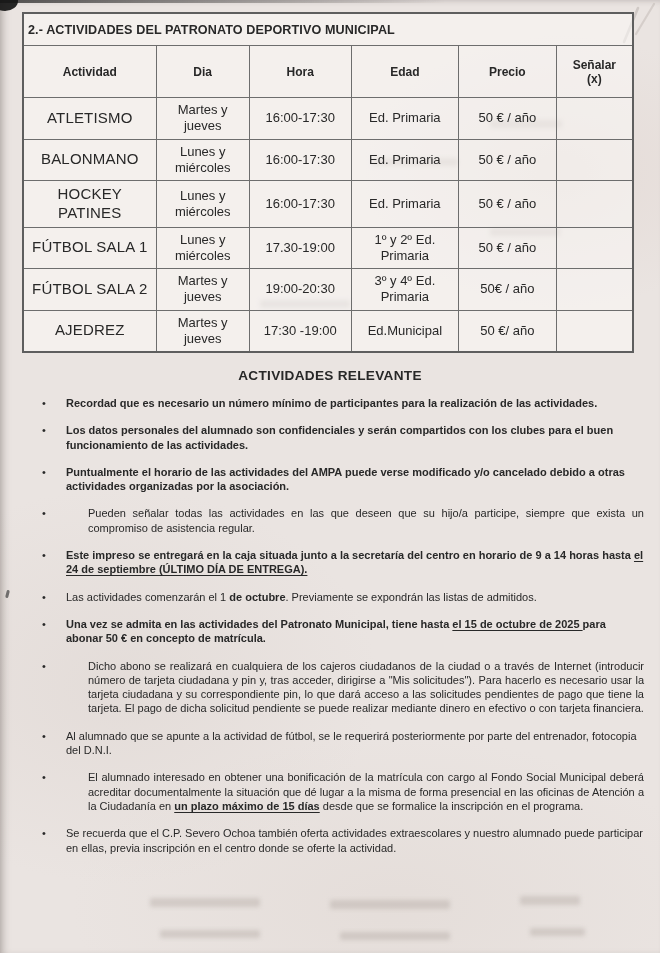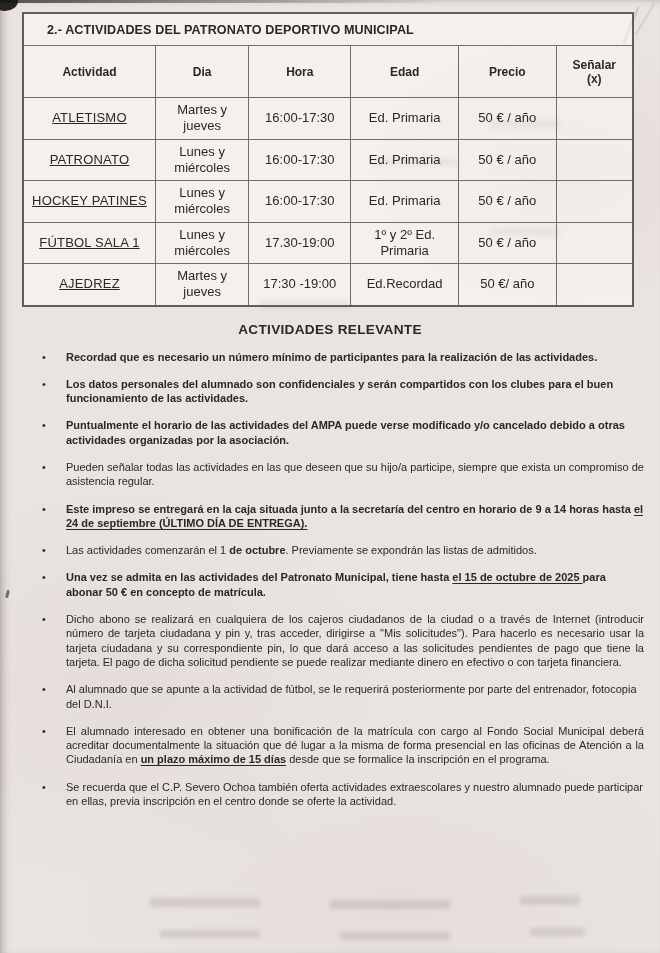--- a/index.html
+++ b/index.html
@@ -40,43 +40,43 @@
   table.doc-table {
     position:relative;
     margin:12px 0 0 22px; width:612px;
     border-collapse:collapse;
     background:rgba(251,249,247,.55);
     border:2px solid #5e5e5e;
   }
   .doc-table td, .doc-table th { border:1px solid #6d6d6d; }
   .title-cell {
     font-weight:bold; font-size:12.6px; text-align:left;
-    padding:9px 8px 8px 23px; letter-spacing:.1px;
+    padding:9px 8px 8px 4px; letter-spacing:.1px;
   }
   .doc-table th {
     font-weight:bold; font-size:12px; text-align:center;
     height:47px; padding:2px 16px;
   }
   .doc-table tbody td {
     text-align:center; font-size:13px; line-height:1.25;
     padding:4px 5px; height:26px;
   }
-  .doc-table tbody td.c-act { font-size:13px; letter-spacing:.2px;text-decoration:underline; }
+  .doc-table tbody td.c-act { font-size:15px; letter-spacing:.2px; }
 
   
   .info-title {
     margin-top:15px; text-align:center;
     font-weight:bold; font-size:13.6px; letter-spacing:.3px;
   }
   ul.bullets { list-style:none; margin:13px 16px 0 42px; padding:0; }
   ul.bullets li { display:flex; margin-bottom:13px; }
   .marker { width:24px; flex:0 0 24px; font-size:11px; line-height:1.3; padding-top:0; }
   .btext { flex:1; font-size:11px; line-height:1.3; }
   .btext.bold, .btext .bold { font-weight:bold; }
-  .btext.just { text-align:justify; }
+  .btext.just { text-align:justify;margin-left:22px; }
   .btext .ul { text-decoration:underline; text-decoration-thickness:1.4px; text-underline-offset:2px; }
 </style>
 </head>
 <body>
 
 <div class="page">
 
   <div class="top-streak"></div>
   <div class="corner-blob"></div>
   <svg class="pen-mark" viewBox="0 0 46 48">
@@ -120,21 +120,21 @@
     <tbody id="table-body">
         <tr>
           <td class="c-act">ATLETISMO</td>
           <td>Martes y jueves</td>
           <td>16:00-17:30</td>
           <td>Ed. Primaria</td>
           <td>50 € / año</td>
           <td></td>
         </tr>
         <tr>
-          <td class="c-act">PATRONATO</td>
+          <td class="c-act">BALONMANO</td>
           <td>Lunes y miércoles</td>
           <td>16:00-17:30</td>
           <td>Ed. Primaria</td>
           <td>50 € / año</td>
           <td></td>
         </tr>
         <tr>
           <td class="c-act">HOCKEY PATINES</td>
           <td>Lunes y miércoles</td>
           <td>16:00-17:30</td>
@@ -144,24 +144,32 @@
         </tr>
         <tr>
           <td class="c-act">FÚTBOL SALA 1</td>
           <td>Lunes y miércoles</td>
           <td>17.30-19:00</td>
           <td>1º y 2º Ed. Primaria</td>
           <td>50 € / año</td>
           <td></td>
         </tr>
         <tr>
+          <td class="c-act">FÚTBOL SALA 2</td>
+          <td>Martes y jueves</td>
+          <td>19:00-20:30</td>
+          <td>3º y 4º Ed. Primaria</td>
+          <td>50€ / año</td>
+          <td></td>
+        </tr>
+        <tr>
           <td class="c-act">AJEDREZ</td>
           <td>Martes y jueves</td>
           <td>17:30 -19:00</td>
-          <td>Ed.Recordad</td>
+          <td>Ed.Municipal</td>
           <td>50 €/ año</td>
           <td></td>
         </tr>
       </tbody>
   </table>
 
   <div class="info-title">ACTIVIDADES RELEVANTE</div>
   <ul class="bullets" id="bullet-list">
       <li>
         <span class="marker">•</span>

